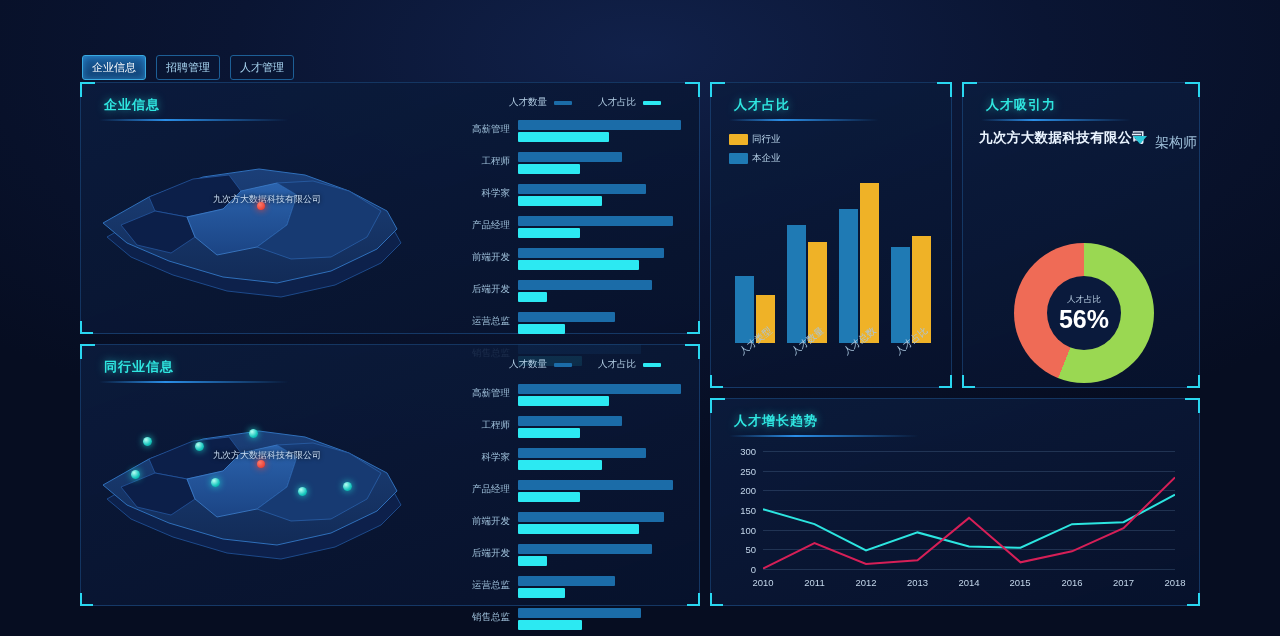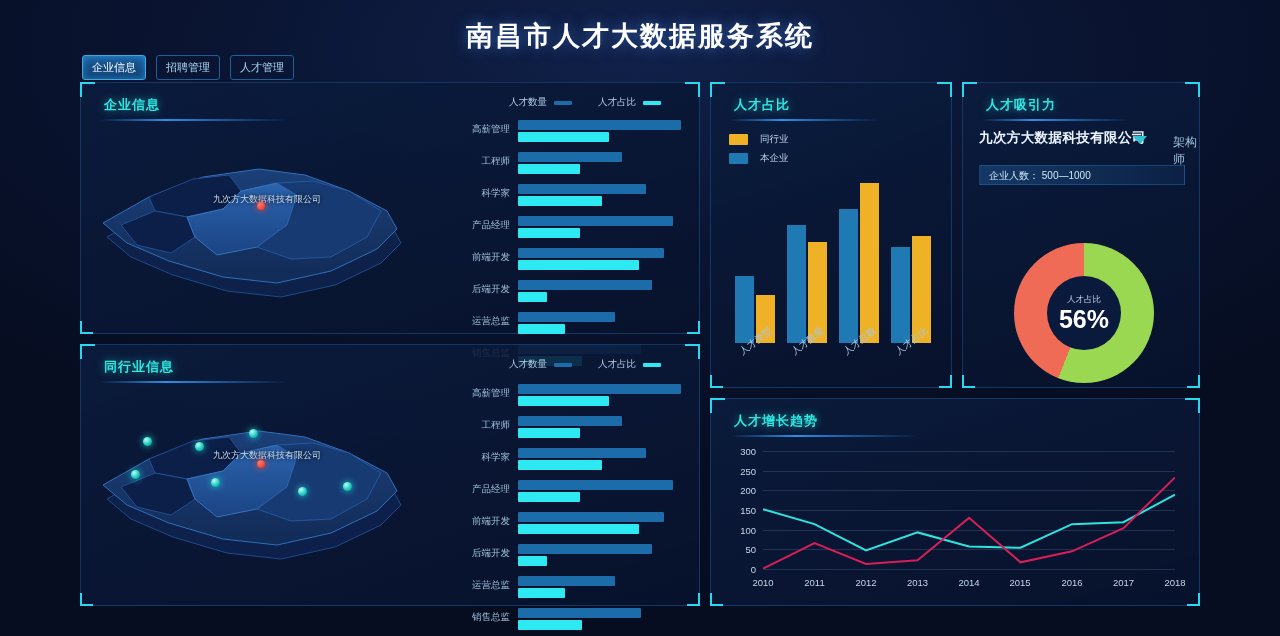--- a/index.html
+++ b/index.html
@@ -91,21 +91,21 @@
   .hrow .cat {
     position: absolute; right: 100%; top: 4px; margin-right: 8px;
     color: #9fc0da; font-size: 9.5px; white-space: nowrap;
   }
   .hrow .b1, .hrow .b2 { position: absolute; left: 0; height: 10px; border-radius: 1px; }
   .hrow .b1 { top: 1px;  background: #1b6ca8; }
   .hrow .b2 { top: 13px; background: #2ce9f2; }
   
   #vbar { position: absolute; left: 16px; top: 100px; width: 210px; height: 160px; }
   .vb-legend { position: absolute; left: 18px; top: 50px; }
-  .vb-legend div { display: flex; align-items: center; gap: 12px; margin-bottom: 6px; }
+  .vb-legend div { display: flex; align-items: center; gap: 4px; margin-bottom: 6px; }
   .vb-legend i { width: 19px; height: 11px; display: block; border-radius: 1px; }
   .vb-legend span { color: #b9d4ea; font-size: 9.5px; }
   .vgroup { position: absolute; bottom: 0; width: 44px; }
   .vgroup .vb { position: absolute; bottom: 0; width: 19px; }
   .vgroup .vb.blue { left: 0;  background: #1f7ab4; }
   .vgroup .vb.gold { left: 21px; background: #efb227; }
   .vgroup .vcat {
     position: absolute; top: 100%; left: 2px; margin-top: 5px;
     color: #a9c6de; font-size: 9.5px; white-space: nowrap;
     transform: rotate(-38deg); transform-origin: left top;
@@ -113,21 +113,21 @@
   
   #att-company {
     position: absolute; left: 16px; top: 46px; color: #eaf4ff;
     font-size: 13.5px; font-weight: bold; letter-spacing: .4px;
   }
   #att-caret {
     position: absolute; left: 170px; top: 53px;
     width: 0; height: 0; border-left: 7px solid transparent;
     border-right: 7px solid transparent; border-top: 8px solid #29c6d8; cursor: pointer;
   }
-  #att-role { position: absolute; left: 192px; top: 51px; color: #9fc0da; font-size: 12px; margin-left: 18px; }
+  #att-role { position: absolute; left: 192px; top: 51px; color: #9fc0da; font-size: 14px; }
   .att-field {
     position: absolute; left: 16px; width: 206px; height: 20px;
     background: linear-gradient(90deg, rgba(20,58,104,.95), rgba(12,34,70,.9));
     border: 1px solid rgba(40,110,175,.45);
     color: #cfe3f5; font-size: 10px; line-height: 19px; padding-left: 9px;
   }
   
   #donut-wrap { position: absolute; left: 42px; top: 160px; width: 150px; height: 140px; }
   #donut {
     position: absolute; left: 9px; top: 0; width: 140px; height: 140px; border-radius: 50%;
@@ -149,21 +149,20 @@
     position: absolute; top: 100%; margin-top: 8px;
     color: #c3d6ea; font-size: 9.5px; transform: translateX(-50%); white-space: nowrap;
   }
   .grid-line { position: absolute; left: 0; width: 100%; height: 1px; background: rgba(120,160,200,.22); }
 </style>
 </head>
 <body>
 
 <div id="root">
 
-  <div id="page-title">南昌市人才大数据服务系统</div>
 
   <div id="tabs">
     <div class="tab active">企业信息</div>
     <div class="tab">招聘管理</div>
     <div class="tab">人才管理</div>
   </div>
 
   <div class="panel" id="panel-company">
     <i class="cnr-bl"></i>
       <i class="cnr-br"></i>
@@ -373,21 +372,20 @@
   <div class="panel" id="panel-attract">
     <i class="cnr-bl"></i>
       <i class="cnr-br"></i>
     <div class="p-title">人才吸引力</div>
     <div class="p-rule" style="width:150px"></div>
 
     <div id="att-company">九次方大数据科技有限公司</div>
     <div id="att-caret"></div>
     <div id="att-role">架构师</div>
 
-    <div class="att-field" style="top:82px;">企业人数： 500—1000</div>
 
     <div id="donut-wrap">
       <div id="donut" style="background: conic-gradient(rgb(154, 216, 82) 0deg, rgb(154, 216, 82) 201.6deg, rgb(239, 107, 86) 201.6deg, rgb(239, 107, 86) 360deg);"></div>
       <div id="donut-hole">
         <div id="donut-label">人才占比</div>
         <div id="donut-value">56%</div>
       </div>
     </div>
   </div>
 

